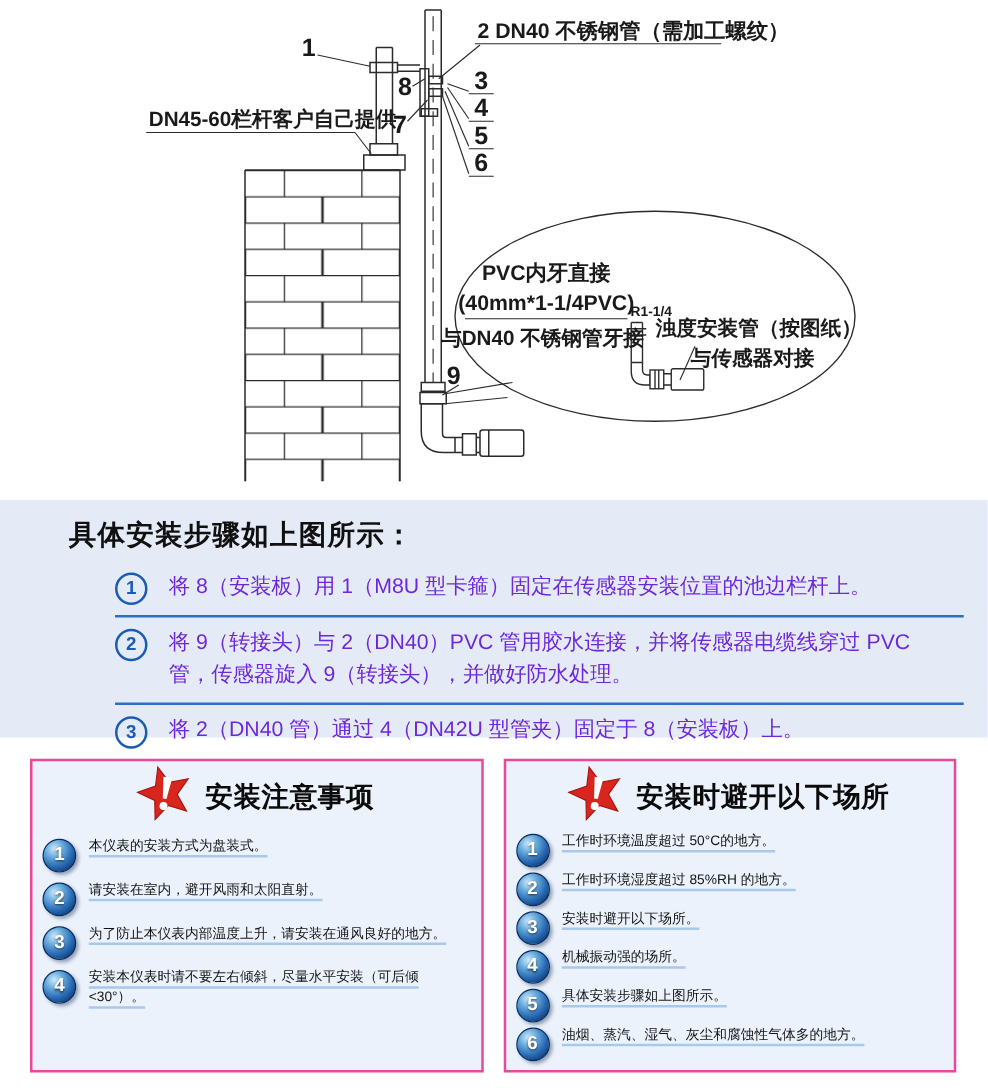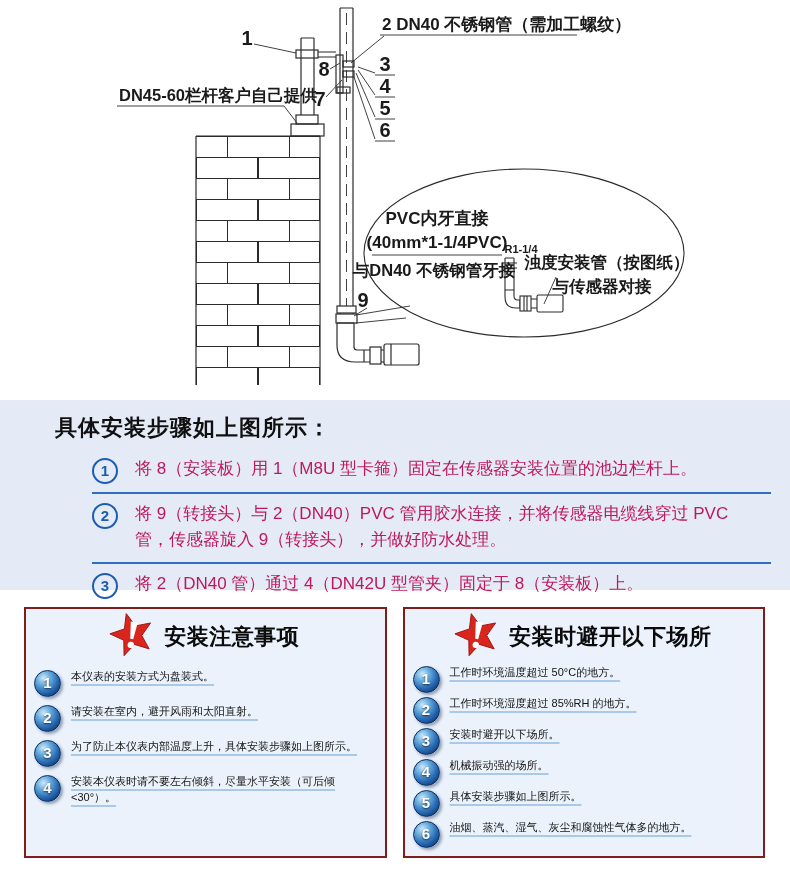--- a/index.html
+++ b/index.html
@@ -14,25 +14,25 @@
 
   
   .steps-band{background:#e4ebf6;height:190px;box-sizing:border-box;padding:13px 19px 0 0;}
   .steps-title{font-size:22px;font-weight:bold;color:#101010;margin:0 0 6px 55px;letter-spacing:1px;}
   .steps-list{margin-left:92px;}
   .step-row{display:flex;gap:17px;padding:7px 0 8px;border-bottom:2px solid #2e6fc1;align-items:flex-start;}
   .step-row:last-child{border-bottom:none;}
   .step-num{width:22px;height:22px;border:2px solid #1a5cb5;border-radius:50%;
     color:#1a5cb5;font-weight:bold;font-size:15px;line-height:22px;text-align:center;
     flex:none;margin-top:2px;background:transparent;}
-  .step-text{font-size:17px;line-height:1.55;color:#be185d;max-width:625px;}
+  .step-text{font-size:17px;line-height:1.55;color:#6d28d9;max-width:625px;}
 
   
   .boxes{display:flex;gap:16px;padding:17px 25px 0 24px;}
-  .note-box{flex:1;height:251px;box-sizing:border-box;border:2px solid #7f1d1d;
+  .note-box{flex:1;height:251px;box-sizing:border-box;border:2px solid #ec4899;
     background:#ebf2fc;padding:2px 10px 4px 8px;overflow:hidden;}
   .box-header{display:flex;align-items:center;justify-content:center;gap:9px;margin:1px 0 3px;}
   .box-title{font-size:22px;font-weight:bold;color:#0b0b0b;letter-spacing:0.5px;}
   .star-icon{flex:none;}
   .note-item{display:flex;gap:10px;align-items:flex-start;}
   .notes .note-item{margin:7px 0;}
   .avoid .note-item{margin:3px 0;}
   .badge{width:25px;height:25px;border-radius:50%;flex:none;margin-top:1px;
     background:radial-gradient(circle at 34% 28%, #cfe8fa 0%, #6aaede 28%, #2a6cb5 58%, #0d3a77 85%, #082a5c 100%);
     border:1px solid #082a5c;
@@ -176,21 +176,21 @@
     <div class="note-item">
       <span class="badge">1</span>
       <span class="note-text">本仪表的安装方式为盘装式。</span>
     </div>
     <div class="note-item">
       <span class="badge">2</span>
       <span class="note-text">请安装在室内，避开风雨和太阳直射。</span>
     </div>
     <div class="note-item">
       <span class="badge">3</span>
-      <span class="note-text">为了防止本仪表内部温度上升，具体安装步骤如上图所示。</span>
+      <span class="note-text">为了防止本仪表内部温度上升，请安装在通风良好的地方。</span>
     </div>
     <div class="note-item">
       <span class="badge">4</span>
       <span class="note-text">安装本仪表时请不要左右倾斜，尽量水平安装（可后倾&lt;30°）。</span>
     </div>
   </div>
 
   <div class="note-box avoid">
     <div class="box-header">
       <span class="star-icon">

